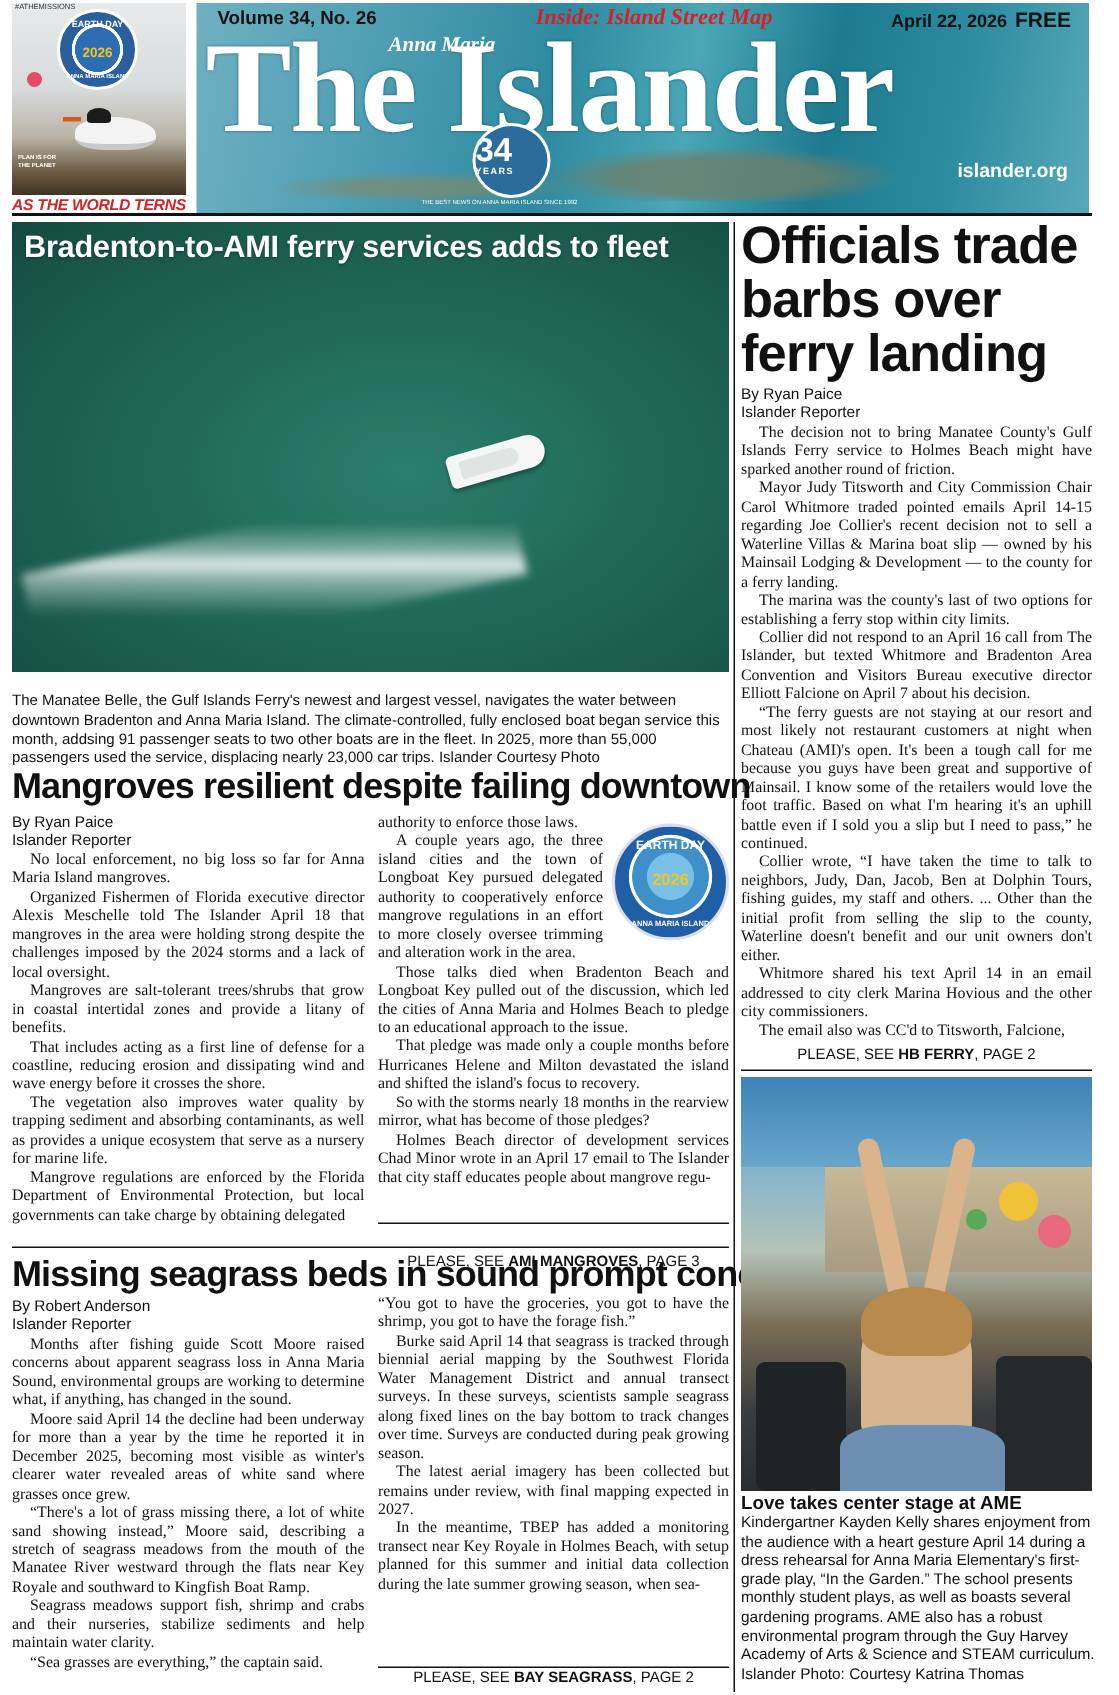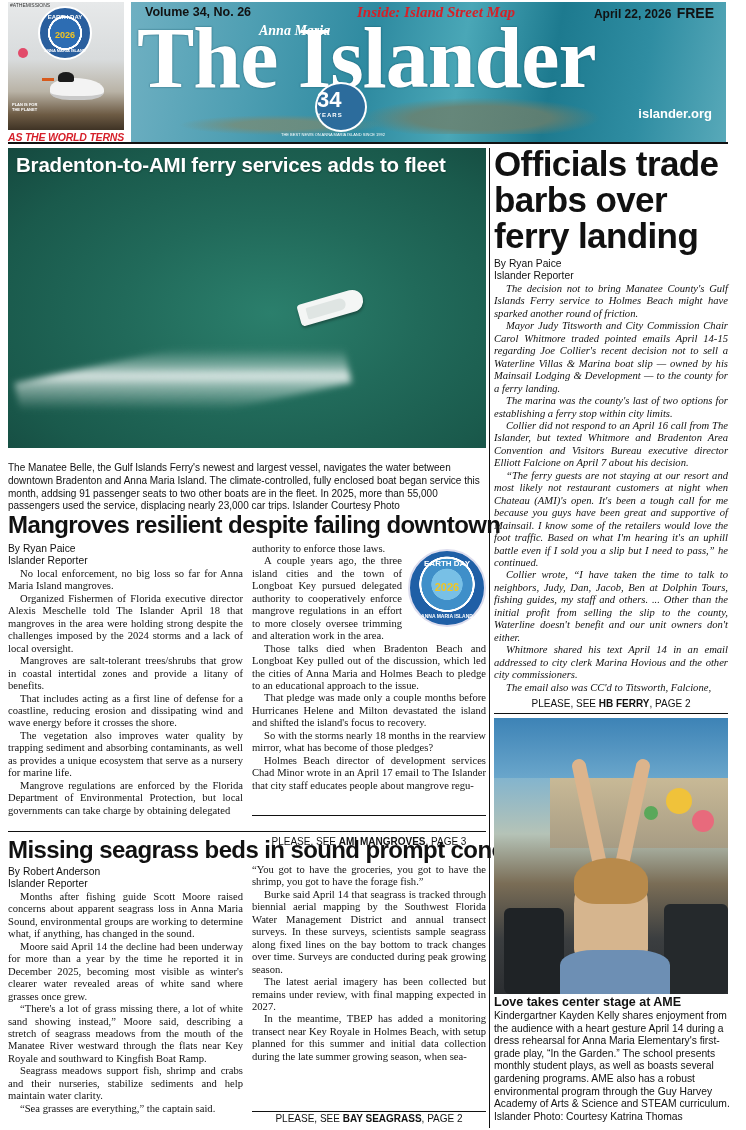--- a/index.html
+++ b/index.html
@@ -86,21 +86,21 @@
   .s2-c1 { left: 8px; top: 891px; width: 235px; }
   .s2-c2 { left: 252px; top: 864px; width: 234px; }
   .s2-jump { position: absolute; left: 252px; top: 1113px; width: 234px; }
 
   .vrule { position: absolute; left: 489px; top: 148px; width: 1px; height: 980px; background: #111; }
 
   
   .r-hl { position: absolute; left: 494px; top: 146px; width: 240px; font: bold 35px "Liberation Sans", sans-serif;
     line-height: 36px; letter-spacing: -0.6px; color: #111; }
   .r-by { position: absolute; left: 494px; top: 258px; }
-  .r-col { left: 494px; top: 283px; width: 234px; font-style: italic; }
+  .r-col { left: 494px; top: 283px; width: 234px; }
   .r-jump { position: absolute; left: 494px; top: 698px; width: 234px; }
 
   .kid-photo { position: absolute; left: 494px; top: 718px; width: 234px; height: 276px; overflow: hidden;
     background: linear-gradient(180deg, #5da0c8 0%, #7fb3cf 20%, #b5c3b7 42%, #7a6d56 60%, #3b3e40 80%, #2b2e31 100%); }
   .kp-curtain { position:absolute; left:0; top:0; width:234px; height:60px; background: linear-gradient(180deg,#3d83b6,#6aa6cb); }
   .kp-stage { position:absolute; left:56px; top:60px; width:178px; height:70px; background: linear-gradient(180deg,#c8b996,#a79c84); }
   .kp-deco1 { position:absolute; left:172px; top:70px; width:26px; height:26px; border-radius:50%; background:#f0c23a; }
   .kp-deco2 { position:absolute; left:198px; top:92px; width:22px; height:22px; border-radius:50%; background:#e86a7c; }
   .kp-deco3 { position:absolute; left:150px; top:88px; width:14px; height:14px; border-radius:50%; background:#5aa85a; }
   .kp-kid { position:absolute; left:80px; top:150px; width:74px; height:90px; border-radius:40% 40% 10% 10%; background:#d6b58e; }

